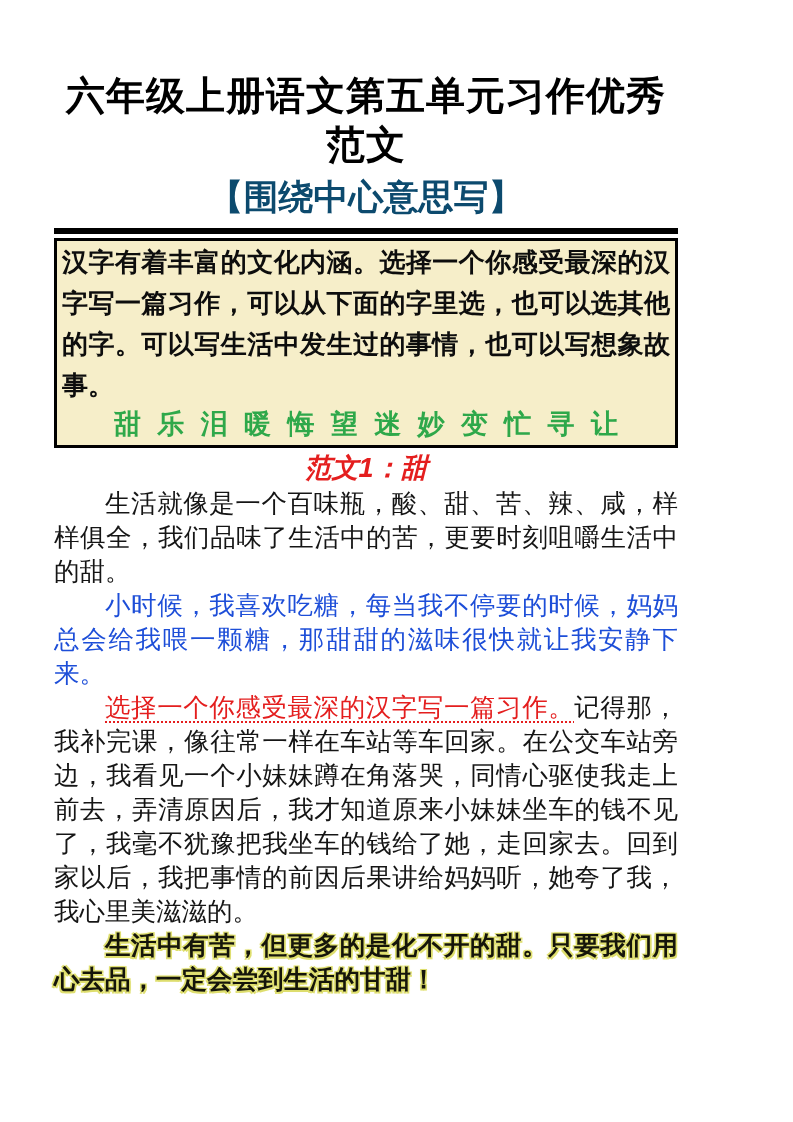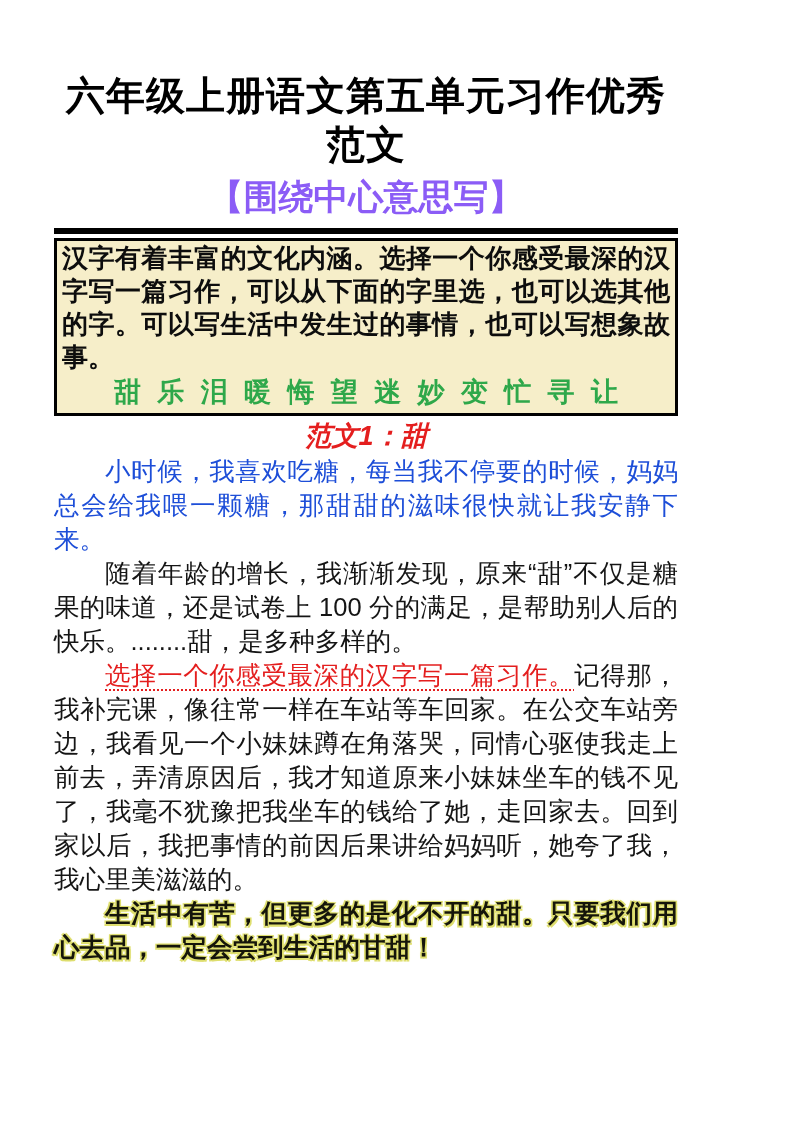--- a/index.html
+++ b/index.html
@@ -21,40 +21,40 @@
     font-weight: 900;
     text-align: center;
     color: #000000;
     letter-spacing: 1px;
     line-height: 1.25;
   }
   .doc-subtitle {
     font-size: 35px;
     font-weight: 900;
     text-align: center;
-    color: #8b5cf6;
+    color: #0c4a6e;
     line-height: 1.2;
     margin-top: 6px;
     margin-bottom: 10px;
   }
   .double-rule {
     height: 4px;
     border-top: 2px solid #000;
     border-bottom: 4px solid #000;
     margin: 0 0 4px 0;
   }
   .prompt-box {
     border: 3px solid #000;
     background: #f6eec9;
     padding: 1px 5px 5px 5px;
   }
   .prompt-text {
     font-size: 26px;
     font-weight: bold;
-    line-height: 33px;
+    line-height: 41px;
     color: #0d0d0d;
     text-align: justify;
   }
   .char-row {
     display: flex;
     justify-content: space-between;
     padding: 2px 52px 0 52px;
     font-size: 27px;
     font-weight: bold;
     color: #2ea84a;
@@ -122,19 +122,19 @@
         <span>变</span>
         <span>忙</span>
         <span>寻</span>
         <span>让</span>
       </div>
   </div>
 
   <h3 class="essay-heading">范文1：甜</h3>
 
   <div class="essay-body" id="essay-body">
+      <p><span class="seg-black">生活就像是一个百味瓶，酸、甜、苦、辣、咸，样样俱全，我们品味了生活中的苦，更要时刻咀嚼生活中的甜。</span></p>
       <p><span class="seg-cyan">小时候，我喜欢吃糖，每当我不停要的时候，妈妈总会给我喂一颗糖，那甜甜的滋味很快就让我安静下来。</span></p>
-      <p><span class="seg-black">随着年龄的增长，我渐渐发现，原来“甜”不仅是糖果的味道，还是试卷上 100 分的满足，是帮助别人后的快乐。........甜，是多种多样的。</span></p>
       <p><span class="seg-red-underline">选择一个你感受最深的汉字写一篇习作。</span><span class="seg-black">记得那，我补完课，像往常一样在车站等车回家。在公交车站旁边，我看见一个小妹妹蹲在角落哭，同情心驱使我走上前去，弄清原因后，我才知道原来小妹妹坐车的钱不见了，我毫不犹豫把我坐车的钱给了她，走回家去。回到家以后，我把事情的前因后果讲给妈妈听，她夸了我，我心里美滋滋的。</span></p>
       <p><span class="seg-glow">生活中有苦，但更多的是化不开的甜。只要我们用心去品，一定会尝到生活的甘甜！</span></p>
     </div>
 
 </div>
 
 </body></html>

